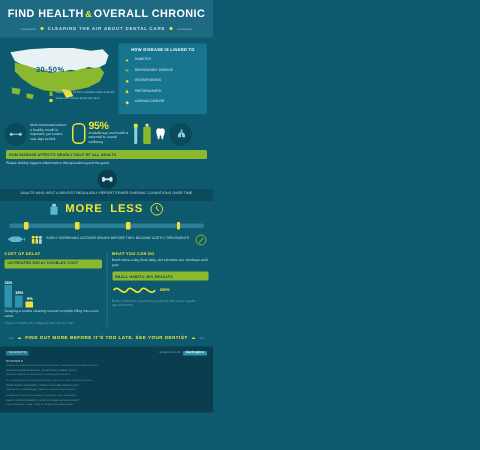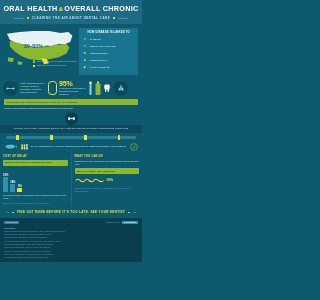--- a/index.html
+++ b/index.html
@@ -117,21 +117,21 @@
     white-space:nowrap;overflow:hidden;text-overflow:ellipsis;}
   .srch{font-size:2px;color:#9cc6d4;font-weight:bold;letter-spacing:.2px;}
 </style>
 </head>
 <body>
 
 <div class="page">
 
   <div class="header">
     <div class="title">
-      <span>ORAL HEALTH</span><span class="amp">&amp;</span><span>OVERALL CHRONIC</span>
+      <span>FIND HEALTH</span><span class="amp">&amp;</span><span>OVERALL CHRONIC</span>
     </div>
     <div class="subwrap">
       <span class="subrule"></span>
       <span class="dot"></span>
       <span class="subtitle">CLEARING THE AIR ABOUT DENTAL CARE</span>
       <span class="dot"></span>
       <span class="subrule"></span>
     </div>
   </div>
 
@@ -232,20 +232,32 @@
       <rect x="3" y="3" width="8" height="2" fill="#cfe8f2"></rect>
       <circle cx="3" cy="3" r="1.6" fill="#cfe8f2"></circle>
       <circle cx="3" cy="5" r="1.6" fill="#cfe8f2"></circle>
       <circle cx="11" cy="3" r="1.6" fill="#cfe8f2"></circle>
       <circle cx="11" cy="5" r="1.6" fill="#cfe8f2"></circle>
     </svg>
   </div>
 
   <div class="band">
     <div class="bandtxt">ADULTS WHO VISIT A DENTIST REGULARLY REPORT FEWER CHRONIC CONDITIONS OVER TIME</div>
+  </div>
+  <div class="ml">
+    <svg viewBox="0 0 10 14" width="6" height="9">
+      <rect x="1" y="4" width="8" height="9" rx="1" fill="#5bb6d0"></rect>
+      <rect x="3" y="1" width="4" height="3" fill="#a9d2de"></rect>
+    </svg>
+    <span class="mlw">MORE</span>
+    <span class="mlw">LESS</span>
+    <svg viewBox="0 0 14 14" width="9" height="9">
+      <circle cx="7" cy="7" r="6" fill="none" stroke="#f2e235" stroke-width="1"></circle>
+      <path d="M7 3.5 L7 7 L9.5 8.5" stroke="#f2e235" stroke-width="1" fill="none"></path>
+    </svg>
   </div>
 
   <div class="sect">
     <div class="slider">
       <span class="snub" style="left:8%"></span>
       <span class="snub" style="left:34%"></span>
       <span class="snub" style="left:60%"></span>
       <span class="snub" style="left:86%"></span>
     </div>
     <div style="display:flex;padding:1px 4px 2px;gap:2.5px;align-items:center">

